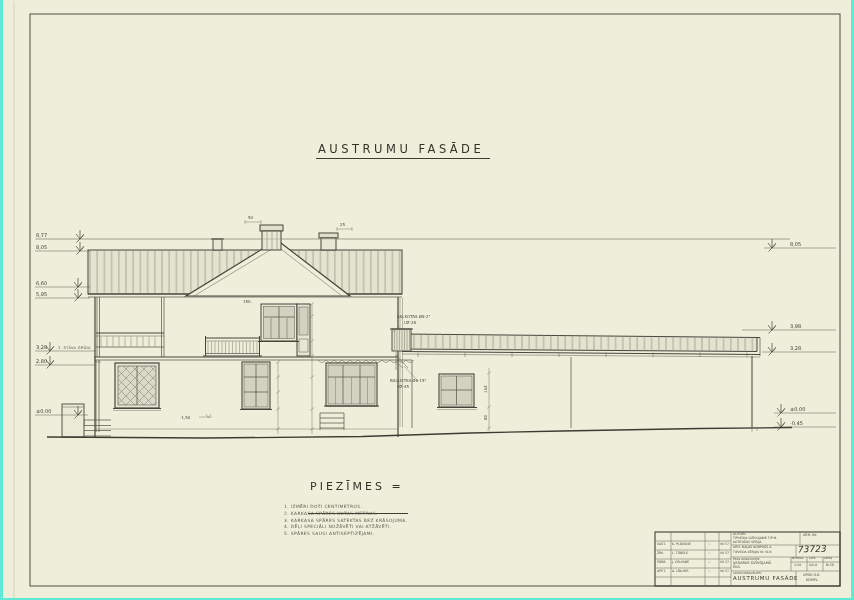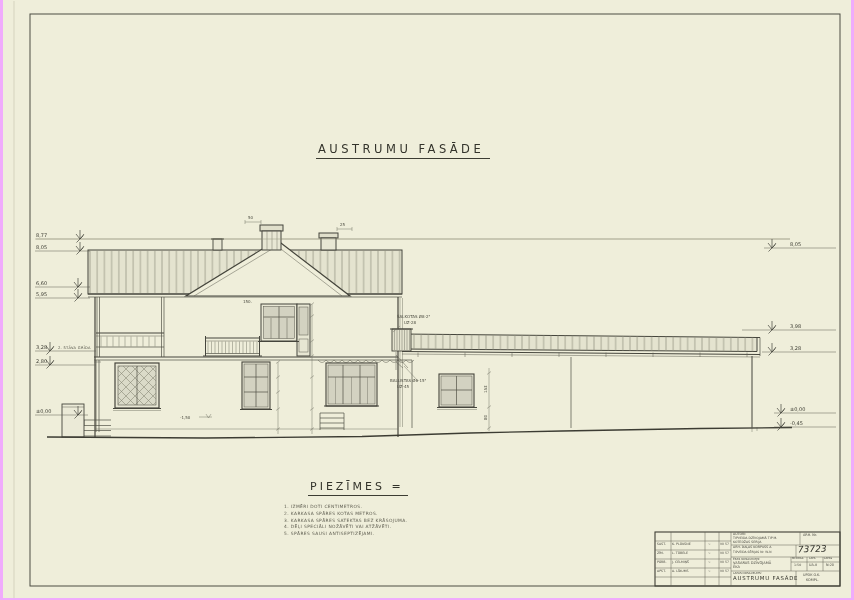--- a/index.html
+++ b/index.html
@@ -1,33 +1,33 @@
 <!DOCTYPE html>
 <html><head>
 <meta charset="utf-8">
 <style>
   html,body{margin:0;padding:0;background:#a9a898;font-family:"DejaVu Sans",sans-serif;}
-  #canvas{position:relative;width:854px;height:600px;overflow:hidden;background:#f0abfc;}
+  #canvas{position:relative;width:854px;height:600px;overflow:hidden;background:#5eead4;}
   #canvas svg{position:absolute;left:0;top:0;}
   .ov{position:absolute;color:#3f3f36;white-space:nowrap;}
   
   .s12{stroke:#45453c;stroke-width:1.2;fill:none}
   .s1{stroke:#45453c;stroke-width:1;fill:none}
   .s07{stroke:#515146;stroke-width:.7;fill:none}
   .s05{stroke:#5d5d50;stroke-width:.5;fill:none}
   .s04{stroke:#6e6e60;stroke-width:.45;fill:none}
   .faint{stroke:#94947f;stroke-width:.5;fill:none}
   .pane{fill:#d3d2c1;stroke:#55554a;stroke-width:.5}
   text.dim{font-size:4px;fill:#4c4c41}
   text.lvl{font-size:5px;fill:#3c3c33}
   text.lbl{font-size:3.6px;fill:#4c4c41;letter-spacing:.3px}
   text.note{font-size:4px;fill:#4c4c41}
   
   #main-title{left:316px;top:142px;font-size:11.5px;letter-spacing:3.5px;border-bottom:1.2px solid #3c3c33;padding:0 6px 2px 2px;color:#33332b;}
-  #notes-head{left:308px;top:480px;font-size:11px;letter-spacing:3px;border-bottom:1.2px solid #3c3c33;padding:0 4px 2px 2px;color:#33332b;}
+  #notes-head{left:308px;top:480px;font-size:11px;letter-spacing:3px;border-bottom:1.2px solid #3c3c33;padding:0 4px 20px 2px;color:#33332b;}
   #notes-list{left:284px;top:504px;}
   #notes-list .note-item{font-size:4.4px;letter-spacing:.4px;color:#5c5b4e;line-height:6.8px;}
   .tb{position:absolute;color:#4a4a42;white-space:nowrap;line-height:1.1;}
   .sigcell{position:absolute;font-size:3.2px;color:#4a4a42;white-space:nowrap;}
 </style>
 </head>
 <body>
 
 <div id="canvas">
 

